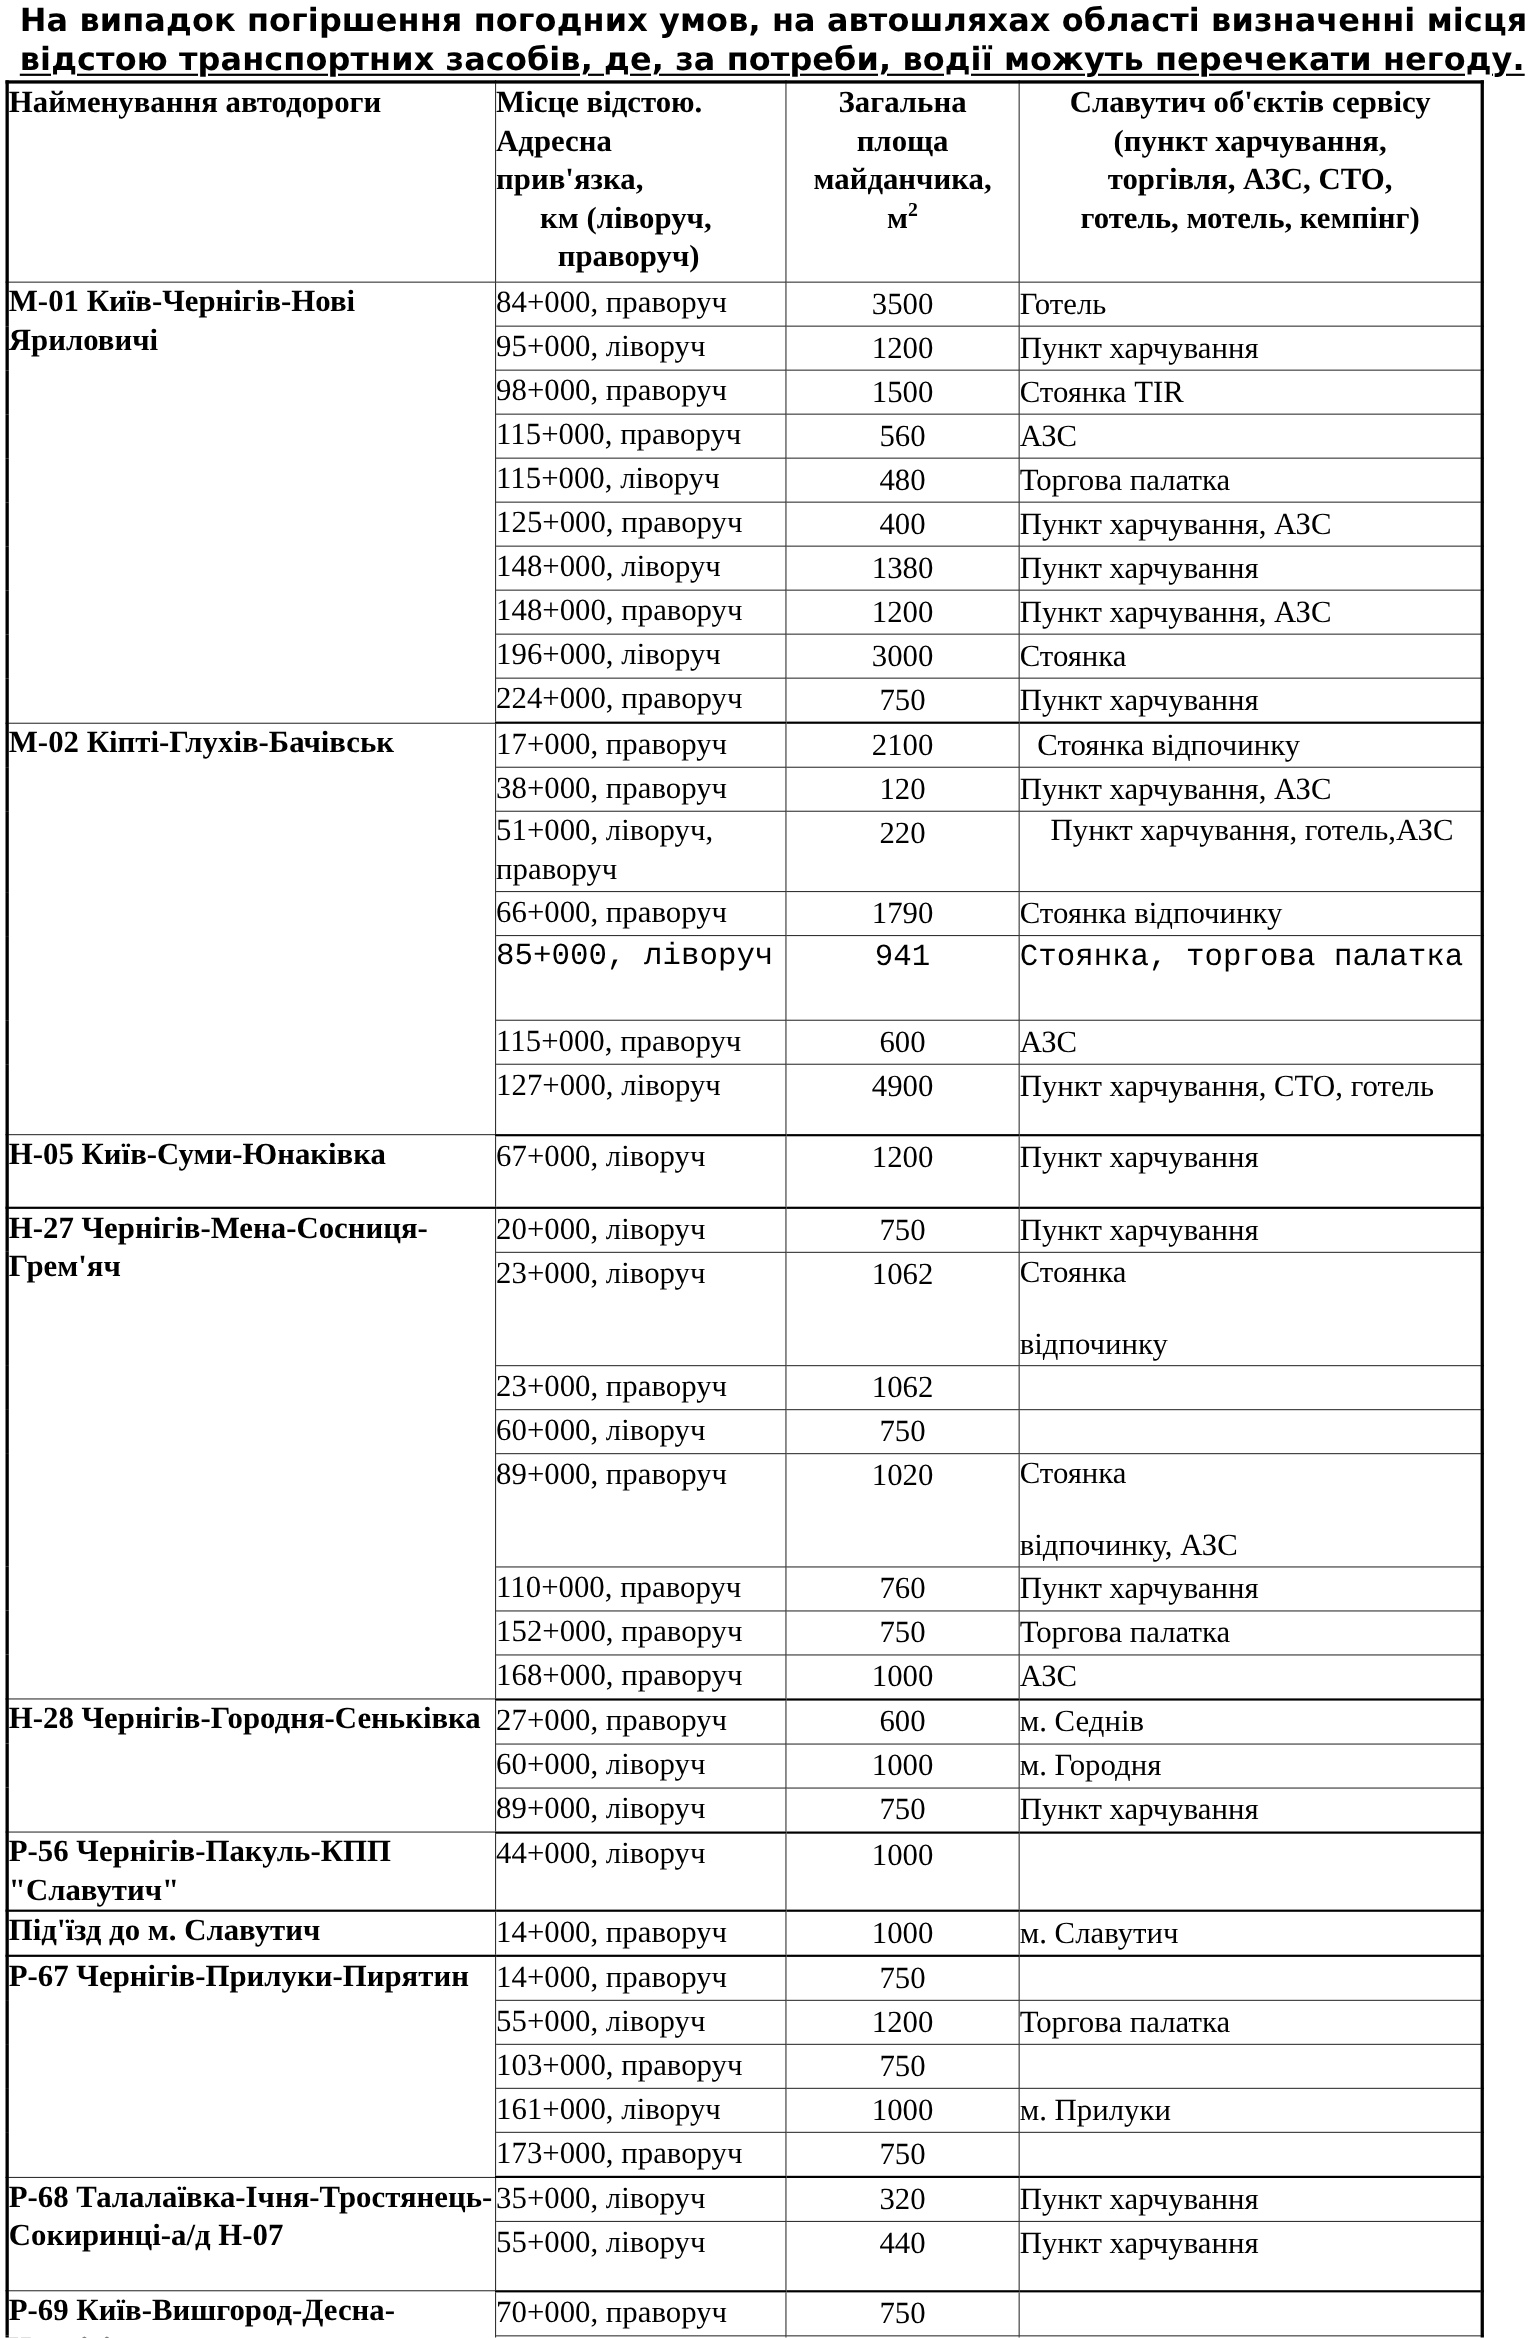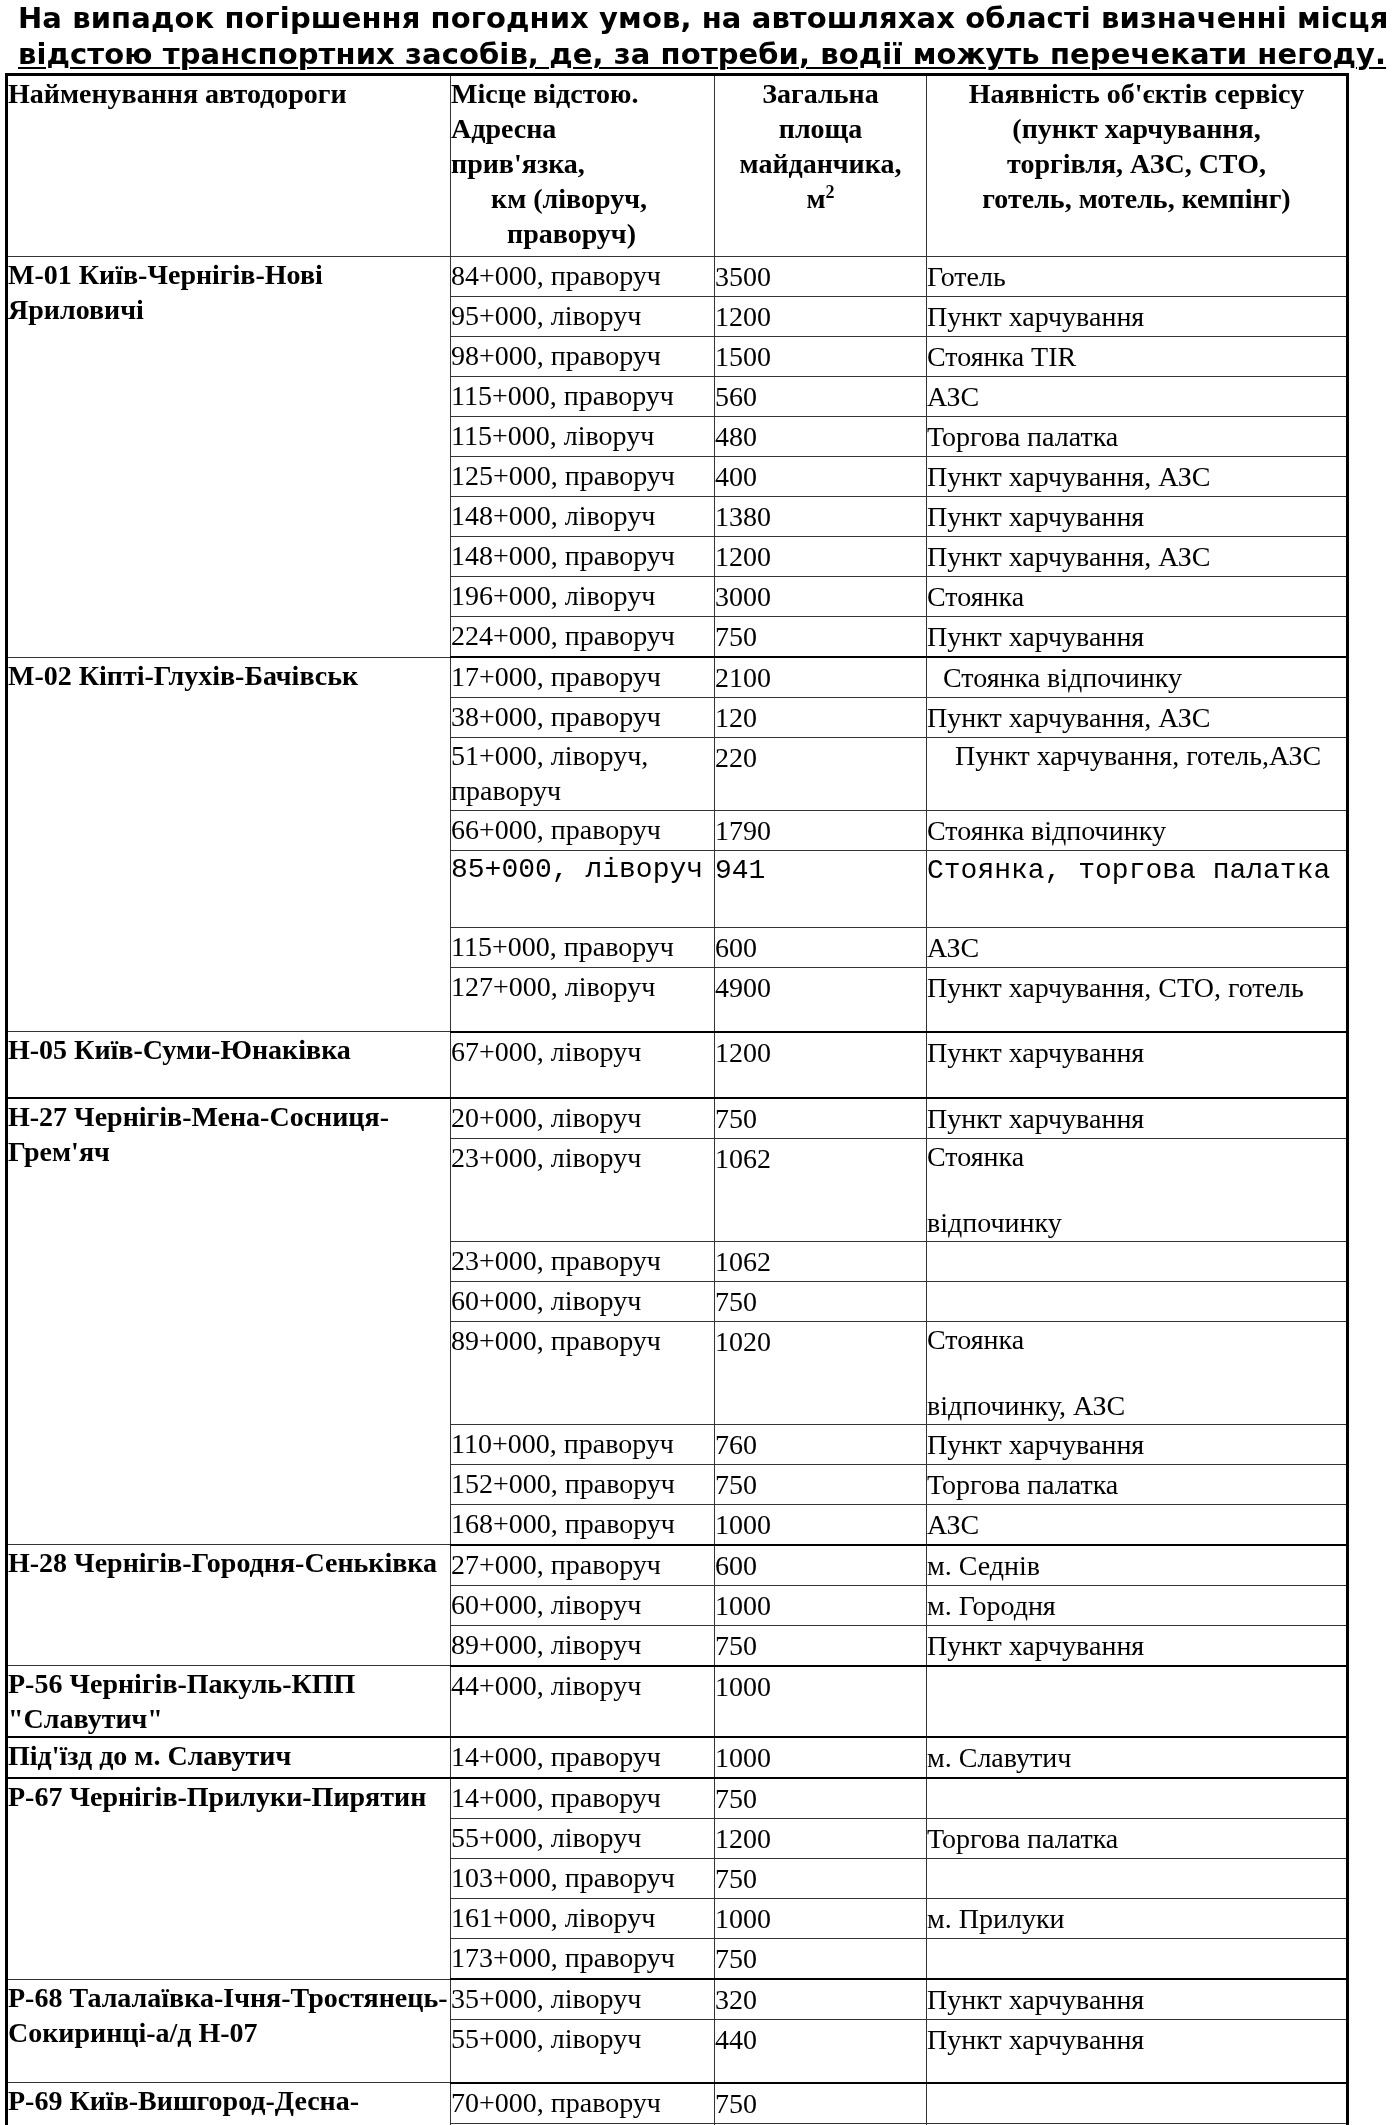--- a/index.html
+++ b/index.html
@@ -27,21 +27,21 @@
     thead tr { height: 182px; }
     thead th { border-bottom: 4px solid #000; }
     th.h1 { vertical-align: bottom; text-align: left; padding: 0 0 2px 34px; }
     th.h2 { text-align: left; padding: 2px 4px 0 16px; }
     th.h3 { text-align: center; padding-top: 2px; }
     th.h4 { text-align: center; padding-top: 2px; }
     th .sup { font-size: 18px; vertical-align: super; line-height: 0; }
     td.road { font-weight: bold; text-align: left; padding: 4px 6px 0 22px; line-height: 35px; border-bottom: 2px solid #000; }
     td.loc { text-align: left; padding: 0 2px 0 18px; line-height: 37px; white-space: nowrap; }
     td.loc.wrap { white-space: normal; line-height: 35px; }
-    td.area { text-align: left; line-height: 39px; }
+    td.area { text-align: center; line-height: 39px; }
     td.svc { text-align: left; line-height: 39px; padding: 0 4px; }
     td.svc.left { text-align: left; padding-left: 28px; line-height: 35px; }
     td.svc.leftpad { text-align: left; padding-left: 16px; }
     td.svc.tall { line-height: 36px; }
     tr.group-end td { border-bottom: 2.5px solid #000; }
     .svc .line2 { display: block; }
     .svc .gap { display: block; height: 30px; }
   </style>
 </head>
 <body>
@@ -68,21 +68,21 @@
         <div style="padding-left:40px">км (ліворуч,</div>
         <div style="padding-left:56px">праворуч)</div>
       </th>
       <th class="h3">
         <div>Загальна</div>
         <div>площа</div>
         <div>майданчика,</div>
         <div><span>м</span><span class="sup">2</span></div>
       </th>
       <th class="h4">
-        <div>Наявність об'єктів сервісу</div>
+        <div>Славутич об'єктів сервісу</div>
         <div>(пункт харчування,</div>
         <div>торгівля, АЗС, СТО,</div>
         <div>готель, мотель, кемпінг)</div>
       </th>
     </tr>
   </thead>
   <tbody id="tbody">
       <tr style="height: 37px;">
         <td class="road" rowspan="10">М-01 Київ-Чернігів-Нові Яриловичі</td>
         <td class="loc">84+000, праворуч</td>

